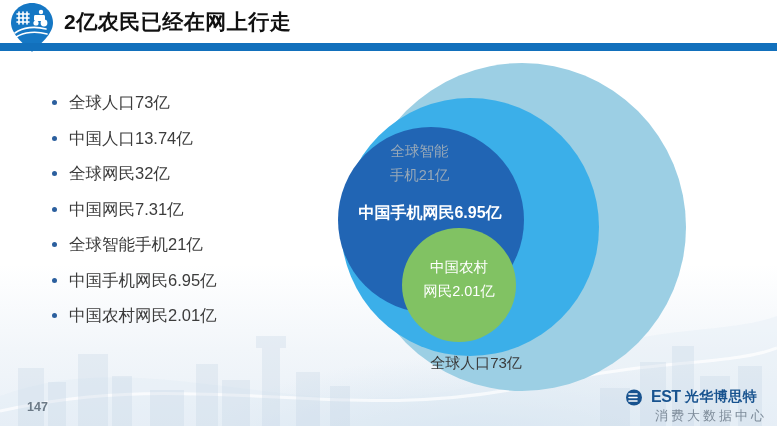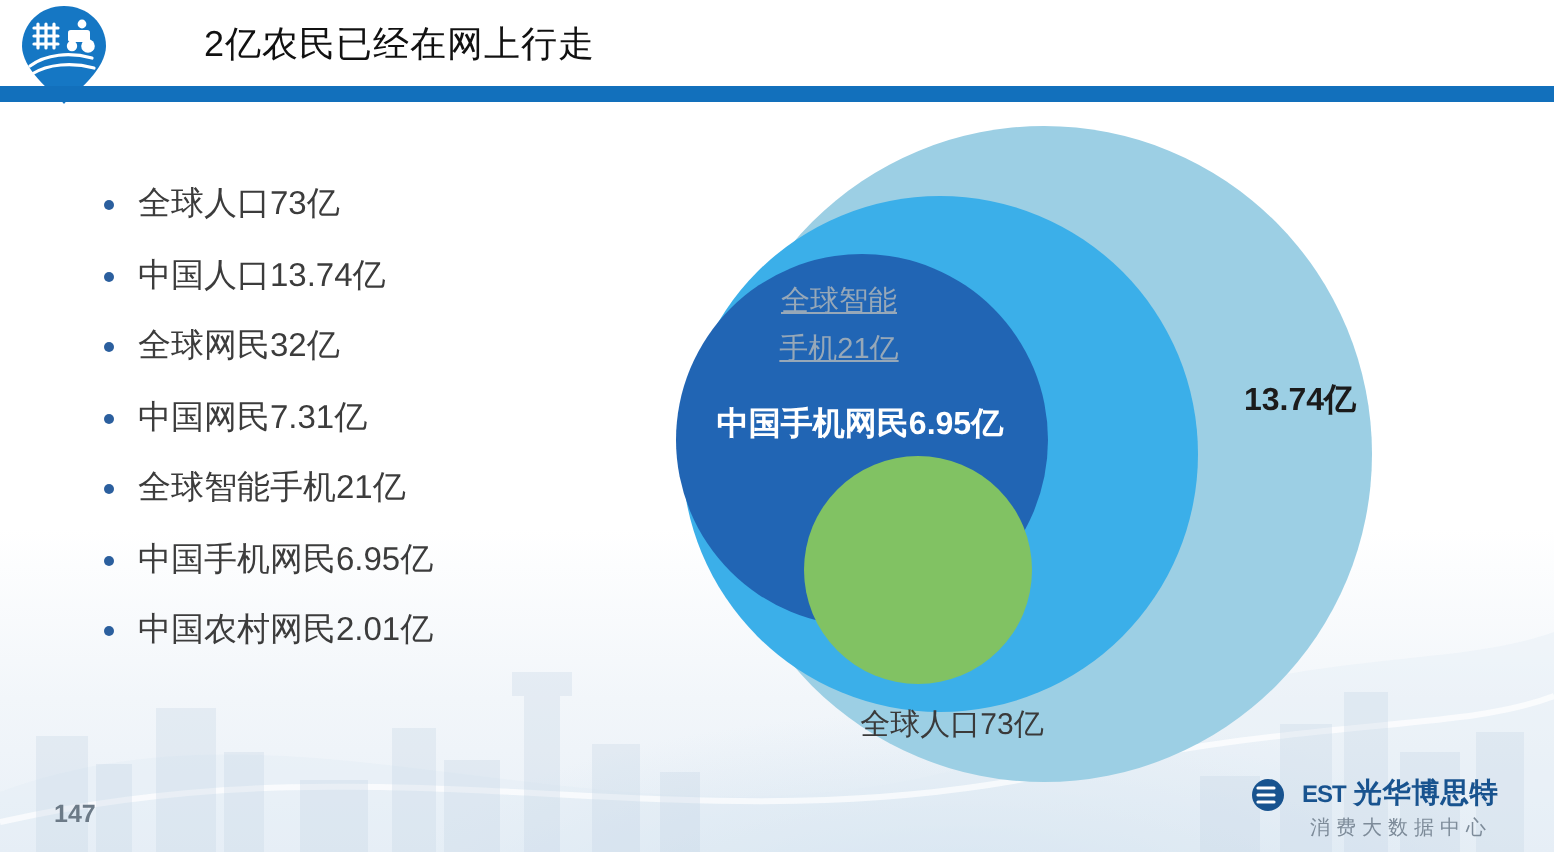--- a/index.html
+++ b/index.html
@@ -19,22 +19,22 @@
   }
   
   #skyline{position:absolute;left:0;bottom:0;width:777px;height:120px;opacity:.55;}
   #swoosh{position:absolute;left:0;bottom:0;width:777px;height:150px;opacity:.75;pointer-events:none;}
 
   
   #header{position:absolute;left:0;top:0;width:777px;height:51px;}
   #logo-pin{position:absolute;left:8px;top:2px;width:48px;height:50px;}
   #title{
     position:absolute;left:64px;top:5px;
-    font-size:18px;font-weight:normal;color:#111;letter-spacing:.5px;
-    white-space:nowrap;line-height:34px;margin-left:38px;
+    font-size:21px;font-weight:bold;color:#111;letter-spacing:.5px;
+    white-space:nowrap;line-height:34px;
   }
   #header-bar{
     position:absolute;left:0;top:43px;width:777px;height:8px;
     background:#1270bc;
   }
 
   
   #bullets{position:absolute;left:52px;top:92px;width:255px;list-style:none;margin:0;padding:0;}
   #bullets li{
     position:relative;padding-left:17px;
@@ -52,36 +52,36 @@
   #c-world-pop{left:58px;  top:13px;  width:328px;height:328px; background:#9ccfe4;}
   #c-cn-pop   {left:41px;  top:48px;  width:258px;height:258px; background:#3bafe9;}
   #c-smart    {left:38px;  top:77px;  width:186px;height:186px; background:#2165b4;}
   #c-rural    {left:102px; top:178px; width:114px;height:114px; background:#81c263;}
 
   .vlabel{position:absolute;text-align:center;line-height:22px;white-space:nowrap;}
   #l-world-pop{left:86px; top:302px; width:180px;font-size:15px;color:#3a3a3a;}
   #l-cn-pop{left:275px; top:138px; width:150px;font-size:16px;color:#1b1b1b;font-weight:bold;line-height:25px;}
   #l-cn-net{left:140px; top:100px; width:130px;font-size:15px;color:#2f3d42;line-height:24px;}
   #l-world-net{left:180px; top:163px; width:110px;font-size:15px;color:#2d4147;line-height:24px;}
-  #l-smart{left:42px; top:89px; width:155px;font-size:14.5px;color:#97a8b8;line-height:24px;text-decoration:underline;}
+  #l-smart{left:42px; top:89px; width:155px;font-size:14.5px;color:#97a8b8;line-height:24px;}
   #l-cn-mobile{left:20px; top:152px; width:220px;font-size:16px;color:#ffffff;font-weight:bold;}
   #l-rural{left:102px; top:205px; width:114px;font-size:14.5px;color:#ffffff;line-height:24px;}
 
   
   #page-no{position:absolute;left:27px;top:400px;font-size:12.5px;color:#6c7a87;font-weight:bold;}
   #brand{position:absolute;right:12px;top:388px;width:140px;height:32px;}
   #brand-mark{position:absolute;left:0;top:0;display:flex;align-items:center;}
   #brand-best{
-    font-size:12px;font-weight:bold;color:#18538f;letter-spacing:-.5px;
+    font-size:16px;font-weight:bold;color:#18538f;letter-spacing:-.5px;
     margin-left:2px;
   }
   #brand-cn{font-size:14px;font-weight:bold;color:#18538f;margin-left:4px;letter-spacing:.5px;}
   #brand-sub{
     position:absolute;left:30px;top:19px;
-    font-size:10px;color:#7d8b99;letter-spacing:3px;white-space:nowrap;
+    font-size:13px;color:#7d8b99;letter-spacing:3px;white-space:nowrap;
   }
 </style>
 </head>
 <body>
 
 <div id="slide">
 
   <svg id="swoosh" viewBox="0 0 777 150" preserveAspectRatio="none">
     <path d="M0,120 C160,60 330,170 520,95 C650,45 720,60 777,40 L777,150 L0,150 Z" fill="#dfeaf4" opacity=".45"></path>
     <path d="M0,135 C200,90 340,150 530,110 C660,82 730,90 777,72" fill="none" stroke="#ffffff" stroke-width="3" opacity=".9"></path>
@@ -155,23 +155,26 @@
     <div class="vlabel" id="l-smart">
       <div>全球智能</div>
       <div>手机21亿</div>
     </div>
 
     <div class="vlabel" id="l-cn-mobile">中国手机网民6.95亿</div>
 
 
 
     <div class="vlabel" id="l-cn-pop">
-      <div>13.74亿</div>
     </div>
 
+    <div class="vlabel" id="l-rural">
+      <div>中国农村</div>
+      <div>网民2.01亿</div>
+    </div>
 
     <div class="vlabel" id="l-world-pop">全球人口73亿</div>
   </div>
 
   <div id="page-no">147</div>
 
   <div id="brand">
     <div id="brand-mark">
       <svg width="24" height="17" viewBox="0 0 24 17">
         <circle cx="9" cy="8.5" r="8" fill="#18538f"></circle>

